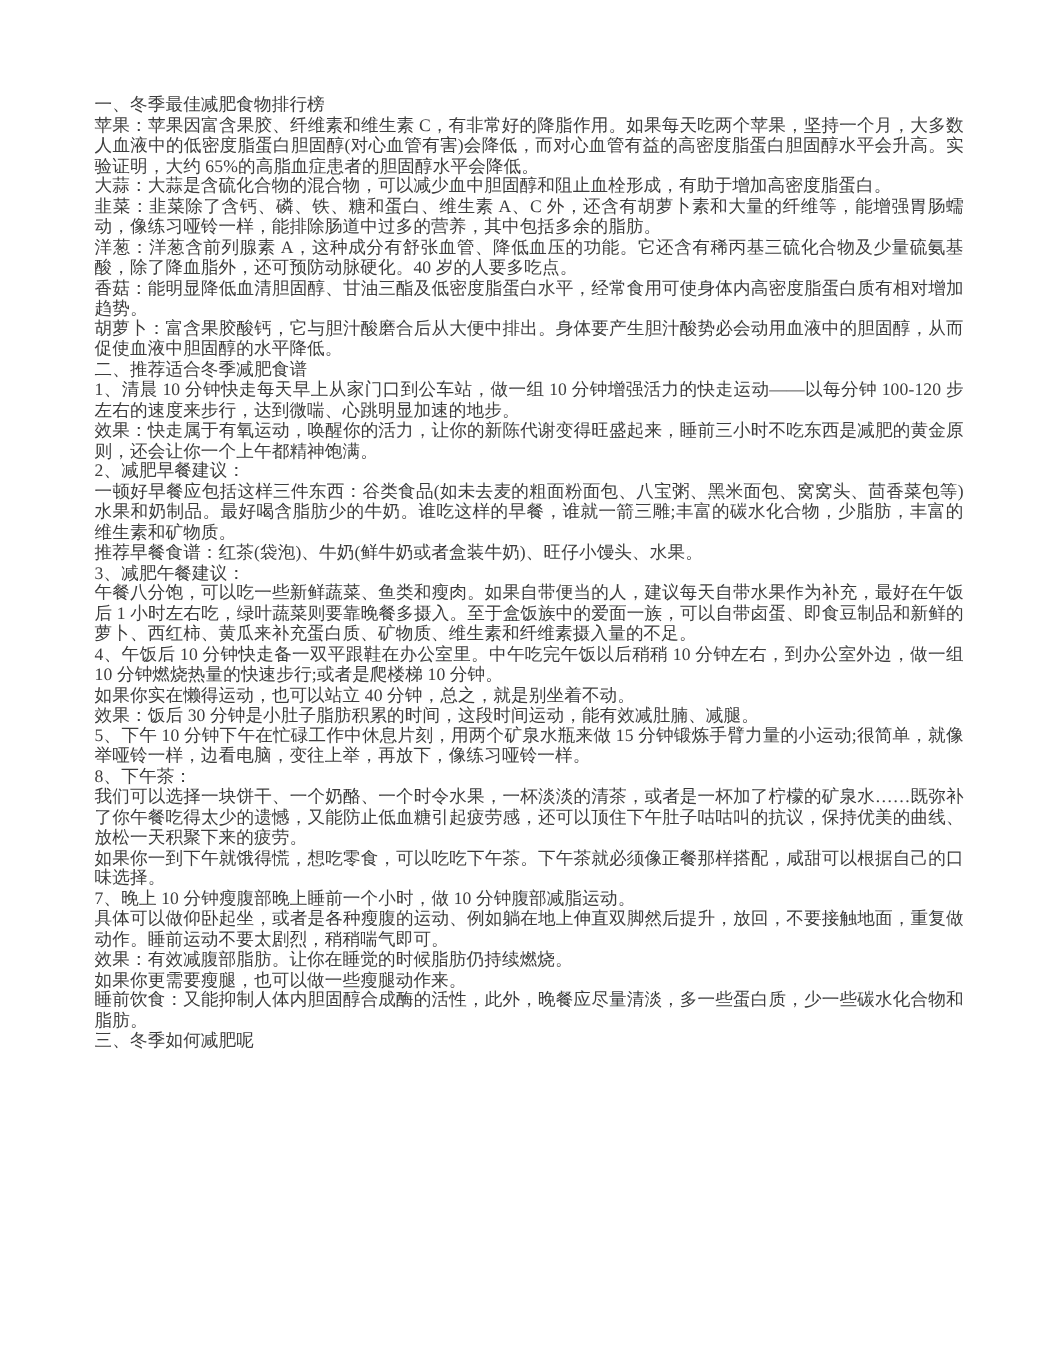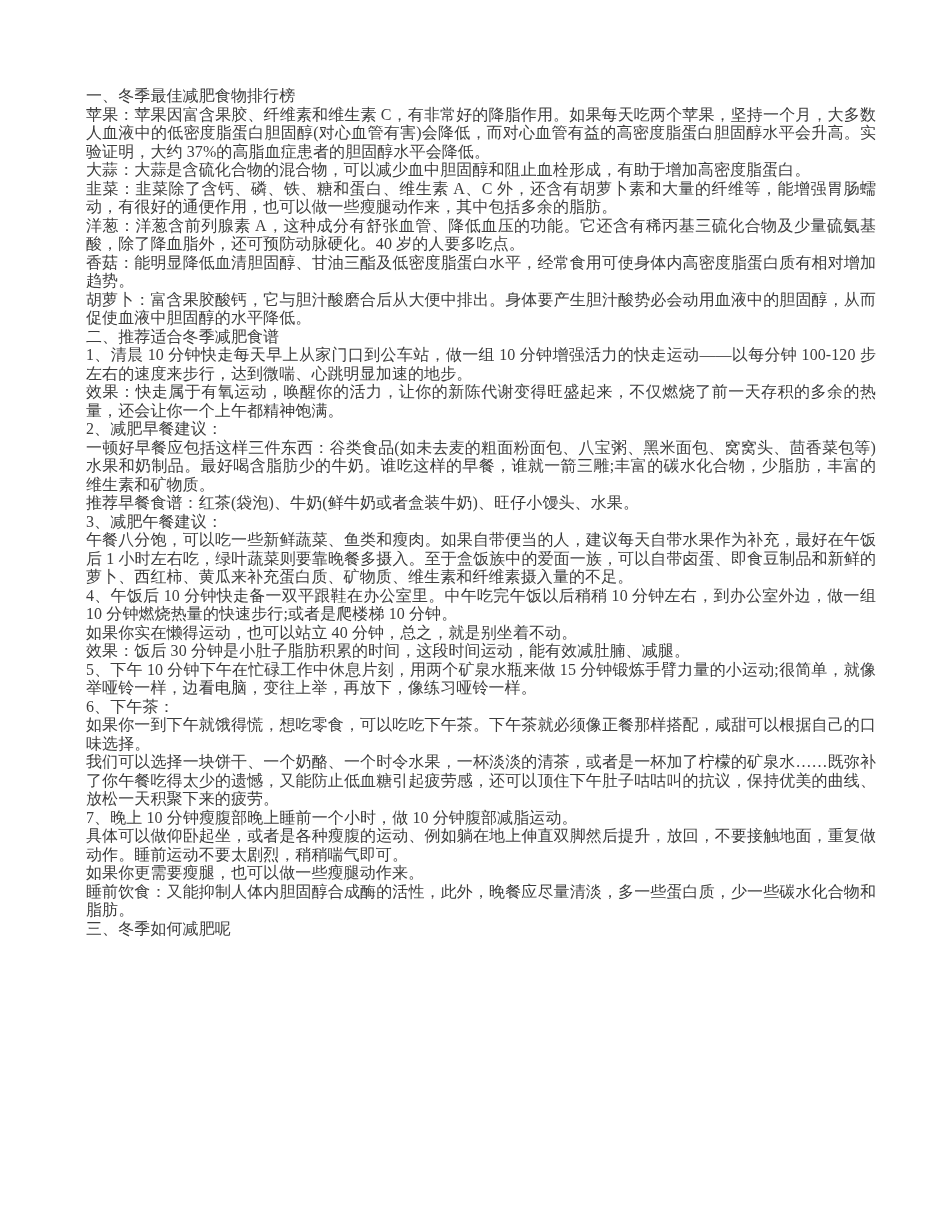--- a/index.html
+++ b/index.html
@@ -30,39 +30,40 @@
     margin: 0;
     padding: 0;
     word-break: break-all;
   }
 </style>
 </head>
 <body style="background: rgb(255, 255, 255);">
 
 <div class="document-body" style="color: rgb(61, 61, 61);">
     <p class="para">一、冬季最佳减肥食物排行榜</p>
-    <p class="para">苹果：苹果因富含果胶、纤维素和维生素 C，有非常好的降脂作用。如果每天吃两个苹果，坚持一个月，大多数人血液中的低密度脂蛋白胆固醇(对心血管有害)会降低，而对心血管有益的高密度脂蛋白胆固醇水平会升高。实验证明，大约 37%的高脂血症患者的胆固醇水平会降低。</p>
+    <p class="para">苹果：苹果因富含果胶、纤维素和维生素 C，有非常好的降脂作用。如果每天吃两个苹果，坚持一个月，大多数人血液中的低密度脂蛋白胆固醇(对心血管有害)会降低，而对心血管有益的高密度脂蛋白胆固醇水平会升高。实验证明，大约 65%的高脂血症患者的胆固醇水平会降低。</p>
     <p class="para">大蒜：大蒜是含硫化合物的混合物，可以减少血中胆固醇和阻止血栓形成，有助于增加高密度脂蛋白。</p>
-    <p class="para">韭菜：韭菜除了含钙、磷、铁、糖和蛋白、维生素 A、C 外，还含有胡萝卜素和大量的纤维等，能增强胃肠蠕动，有很好的通便作用，也可以做一些瘦腿动作来，其中包括多余的脂肪。</p>
+    <p class="para">韭菜：韭菜除了含钙、磷、铁、糖和蛋白、维生素 A、C 外，还含有胡萝卜素和大量的纤维等，能增强胃肠蠕动，像练习哑铃一样，能排除肠道中过多的营养，其中包括多余的脂肪。</p>
     <p class="para">洋葱：洋葱含前列腺素 A，这种成分有舒张血管、降低血压的功能。它还含有稀丙基三硫化合物及少量硫氨基酸，除了降血脂外，还可预防动脉硬化。40 岁的人要多吃点。</p>
     <p class="para">香菇：能明显降低血清胆固醇、甘油三酯及低密度脂蛋白水平，经常食用可使身体内高密度脂蛋白质有相对增加趋势。</p>
     <p class="para">胡萝卜：富含果胶酸钙，它与胆汁酸磨合后从大便中排出。身体要产生胆汁酸势必会动用血液中的胆固醇，从而促使血液中胆固醇的水平降低。</p>
     <p class="para">二、推荐适合冬季减肥食谱</p>
     <p class="para">1、清晨 10 分钟快走每天早上从家门口到公车站，做一组 10 分钟增强活力的快走运动——以每分钟 100-120 步左右的速度来步行，达到微喘、心跳明显加速的地步。</p>
-    <p class="para">效果：快走属于有氧运动，唤醒你的活力，让你的新陈代谢变得旺盛起来，不仅燃烧了前一天存积的多余的热量，还会让你一个上午都精神饱满。</p>
+    <p class="para">效果：快走属于有氧运动，唤醒你的活力，让你的新陈代谢变得旺盛起来，睡前三小时不吃东西是减肥的黄金原则，还会让你一个上午都精神饱满。</p>
     <p class="para">2、减肥早餐建议：</p>
     <p class="para">一顿好早餐应包括这样三件东西：谷类食品(如未去麦的粗面粉面包、八宝粥、黑米面包、窝窝头、茴香菜包等)水果和奶制品。最好喝含脂肪少的牛奶。谁吃这样的早餐，谁就一箭三雕;丰富的碳水化合物，少脂肪，丰富的维生素和矿物质。</p>
     <p class="para">推荐早餐食谱：红茶(袋泡)、牛奶(鲜牛奶或者盒装牛奶)、旺仔小馒头、水果。</p>
     <p class="para">3、减肥午餐建议：</p>
     <p class="para">午餐八分饱，可以吃一些新鲜蔬菜、鱼类和瘦肉。如果自带便当的人，建议每天自带水果作为补充，最好在午饭后 1 小时左右吃，绿叶蔬菜则要靠晚餐多摄入。至于盒饭族中的爱面一族，可以自带卤蛋、即食豆制品和新鲜的萝卜、西红柿、黄瓜来补充蛋白质、矿物质、维生素和纤维素摄入量的不足。</p>
     <p class="para">4、午饭后 10 分钟快走备一双平跟鞋在办公室里。中午吃完午饭以后稍稍 10 分钟左右，到办公室外边，做一组 10 分钟燃烧热量的快速步行;或者是爬楼梯 10 分钟。</p>
     <p class="para">如果你实在懒得运动，也可以站立 40 分钟，总之，就是别坐着不动。</p>
     <p class="para">效果：饭后 30 分钟是小肚子脂肪积累的时间，这段时间运动，能有效减肚腩、减腿。</p>
     <p class="para">5、下午 10 分钟下午在忙碌工作中休息片刻，用两个矿泉水瓶来做 15 分钟锻炼手臂力量的小运动;很简单，就像举哑铃一样，边看电脑，变往上举，再放下，像练习哑铃一样。</p>
-    <p class="para">6、下午茶：</p>
+    <p class="para">8、下午茶：</p>
+    <p class="para">我们可以选择一块饼干、一个奶酪、一个时令水果，一杯淡淡的清茶，或者是一杯加了柠檬的矿泉水……既弥补了你午餐吃得太少的遗憾，又能防止低血糖引起疲劳感，还可以顶住下午肚子咕咕叫的抗议，保持优美的曲线、放松一天积聚下来的疲劳。</p>
     <p class="para">如果你一到下午就饿得慌，想吃零食，可以吃吃下午茶。下午茶就必须像正餐那样搭配，咸甜可以根据自己的口味选择。</p>
-    <p class="para">我们可以选择一块饼干、一个奶酪、一个时令水果，一杯淡淡的清茶，或者是一杯加了柠檬的矿泉水……既弥补了你午餐吃得太少的遗憾，又能防止低血糖引起疲劳感，还可以顶住下午肚子咕咕叫的抗议，保持优美的曲线、放松一天积聚下来的疲劳。</p>
     <p class="para">7、晚上 10 分钟瘦腹部晚上睡前一个小时，做 10 分钟腹部减脂运动。</p>
     <p class="para">具体可以做仰卧起坐，或者是各种瘦腹的运动、例如躺在地上伸直双脚然后提升，放回，不要接触地面，重复做动作。睡前运动不要太剧烈，稍稍喘气即可。</p>
+    <p class="para">效果：有效减腹部脂肪。让你在睡觉的时候脂肪仍持续燃烧。</p>
     <p class="para">如果你更需要瘦腿，也可以做一些瘦腿动作来。</p>
     <p class="para">睡前饮食：又能抑制人体内胆固醇合成酶的活性，此外，晚餐应尽量清淡，多一些蛋白质，少一些碳水化合物和脂肪。</p>
     <p class="para">三、冬季如何减肥呢</p>
   </div>
 
 </body></html>

